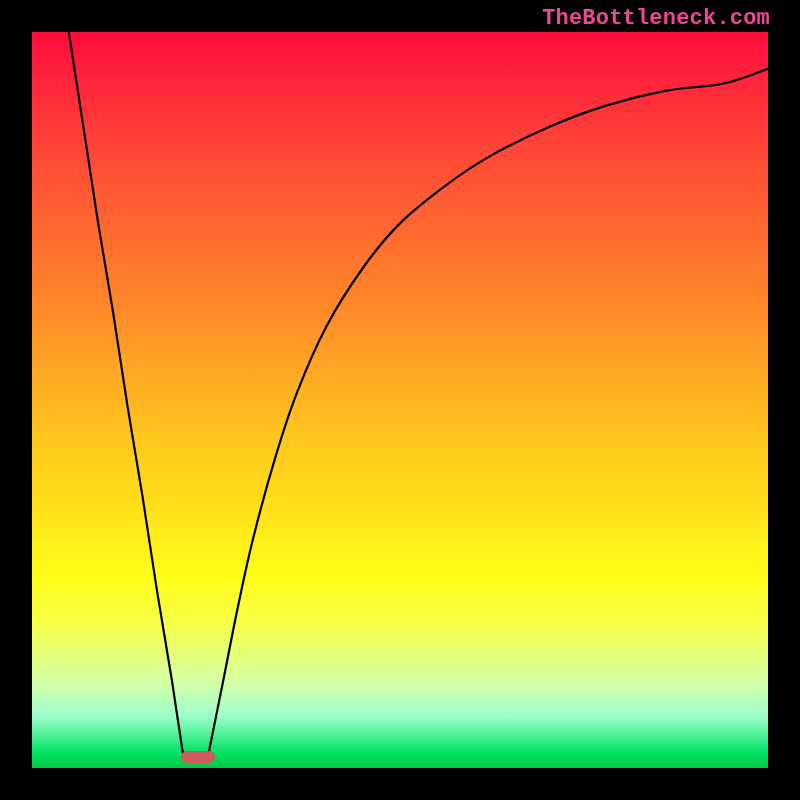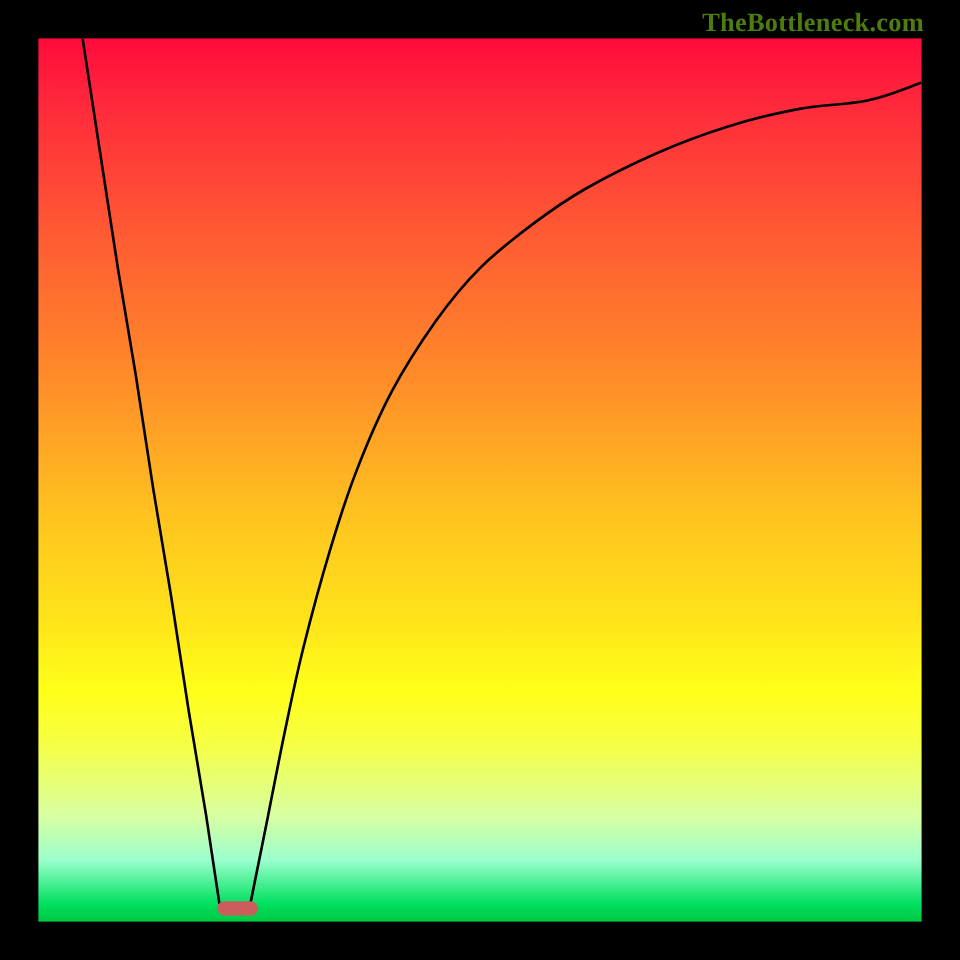--- a/index.html
+++ b/index.html
@@ -33,24 +33,24 @@
       #d8ffa1 88%,
       #9cffce 93%,
       #00e060 98%,
       #00c840 100%
     );
   }
   .watermark {
     position: absolute;
     top: 6px;
     right: 30px;
-    font-family: Liberation Serif, serif;
+    font-family: Liberation Mono, monospace;
     font-size: 22px;
     font-weight: 600;
-    color: #4d7c0f;
+    color: #ec4899;
     letter-spacing: 0.2px;
   }
   svg.curve {
     position: absolute;
     left: 0;
     top: 0;
     width: 736px;
     height: 736px;
   }
   .marker {

